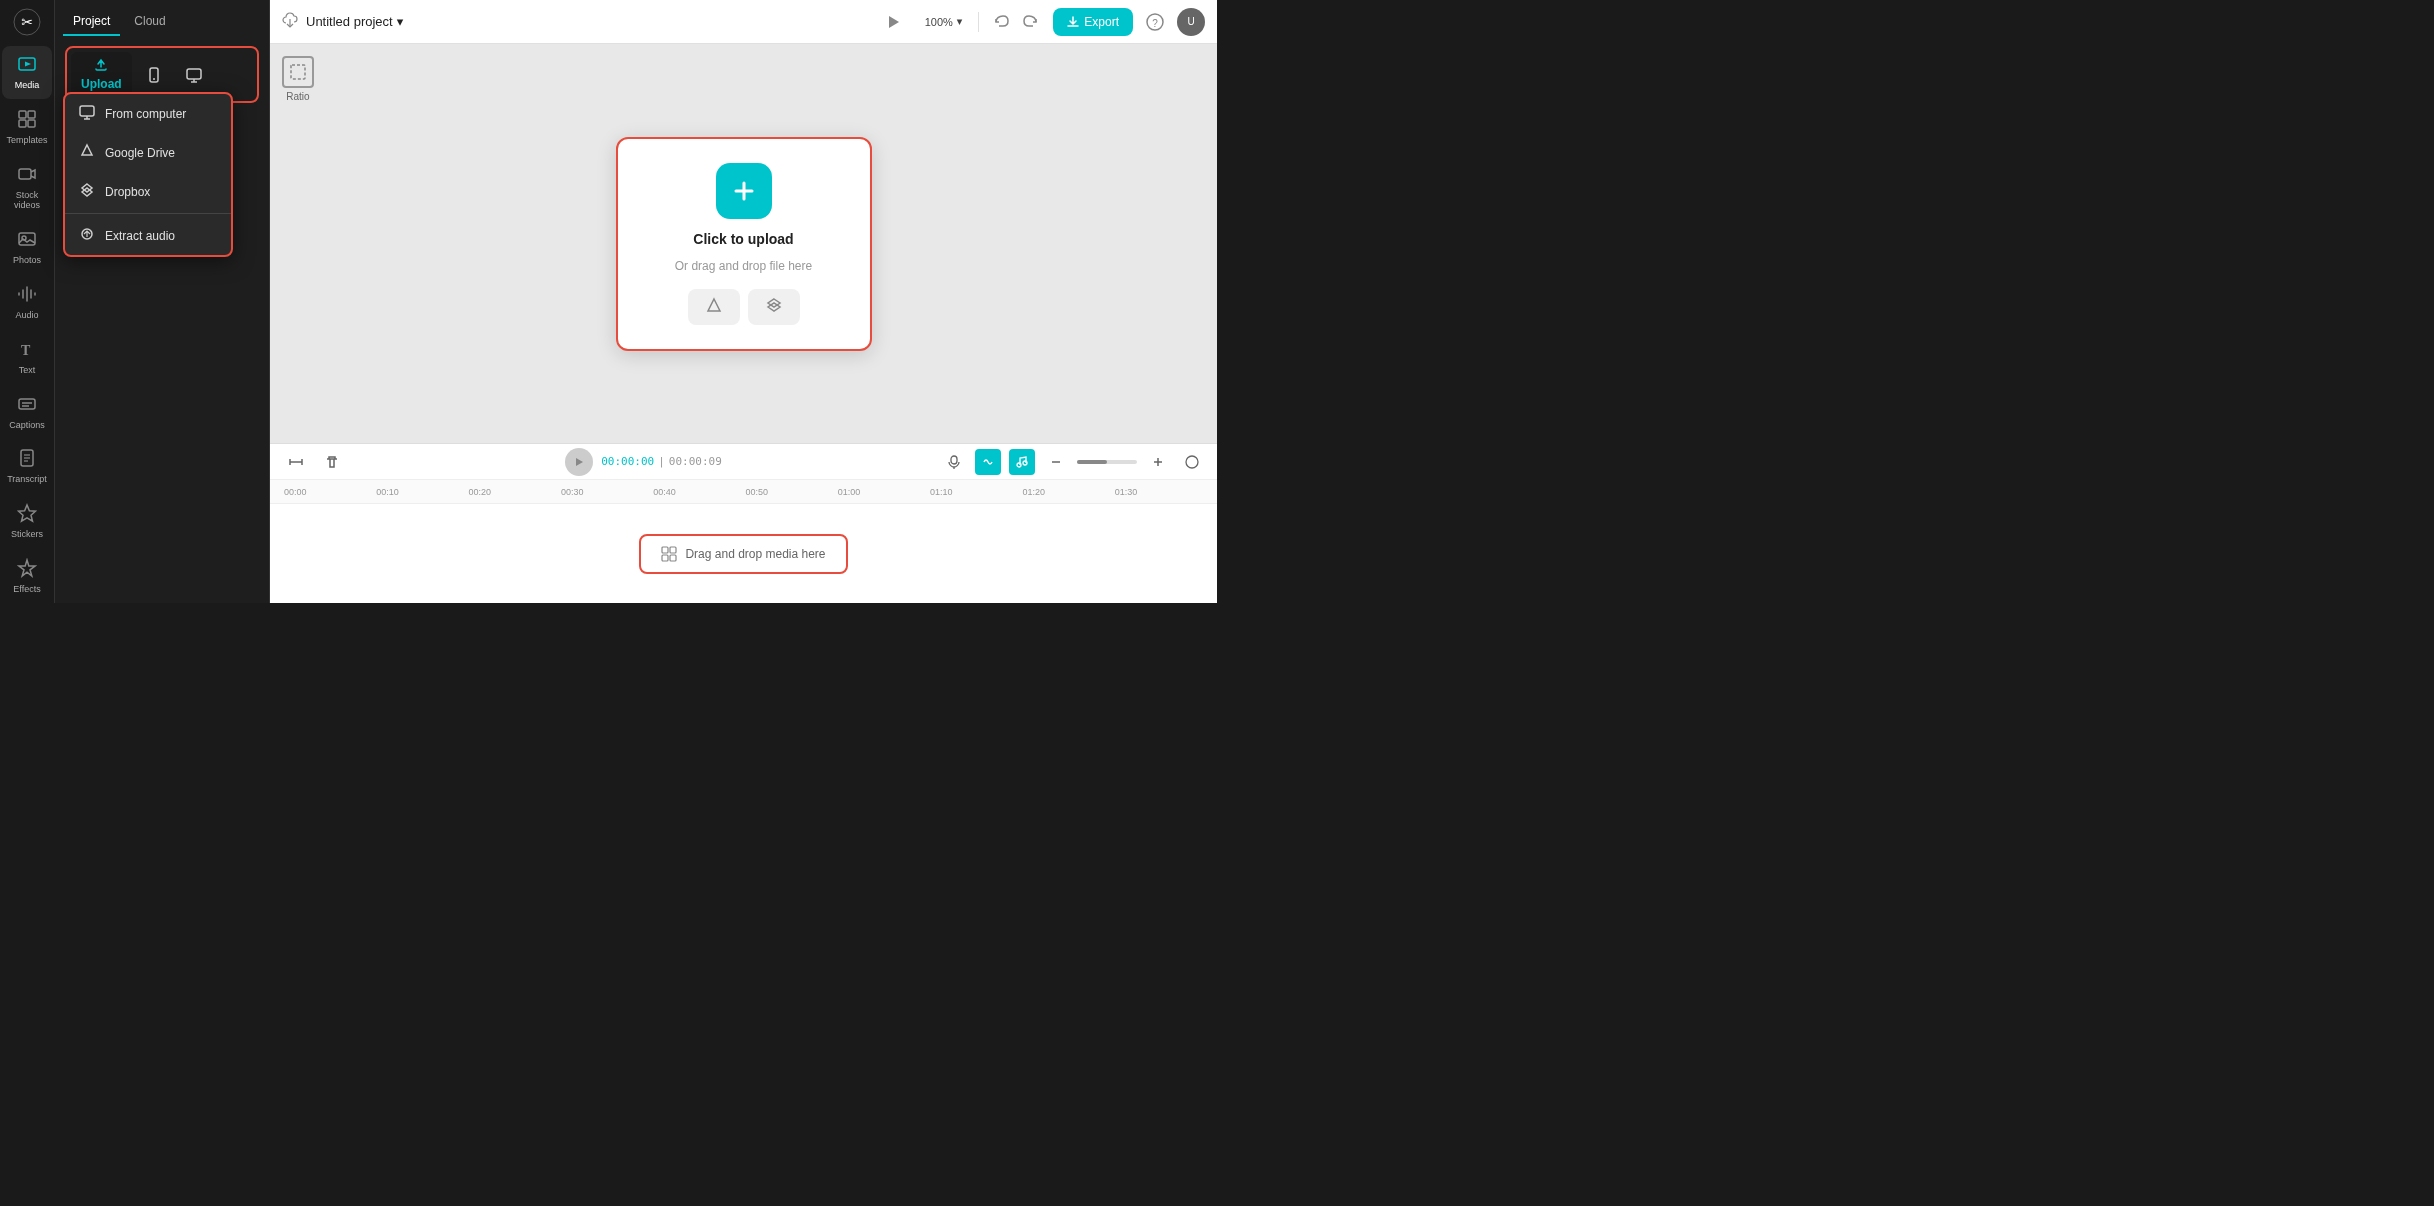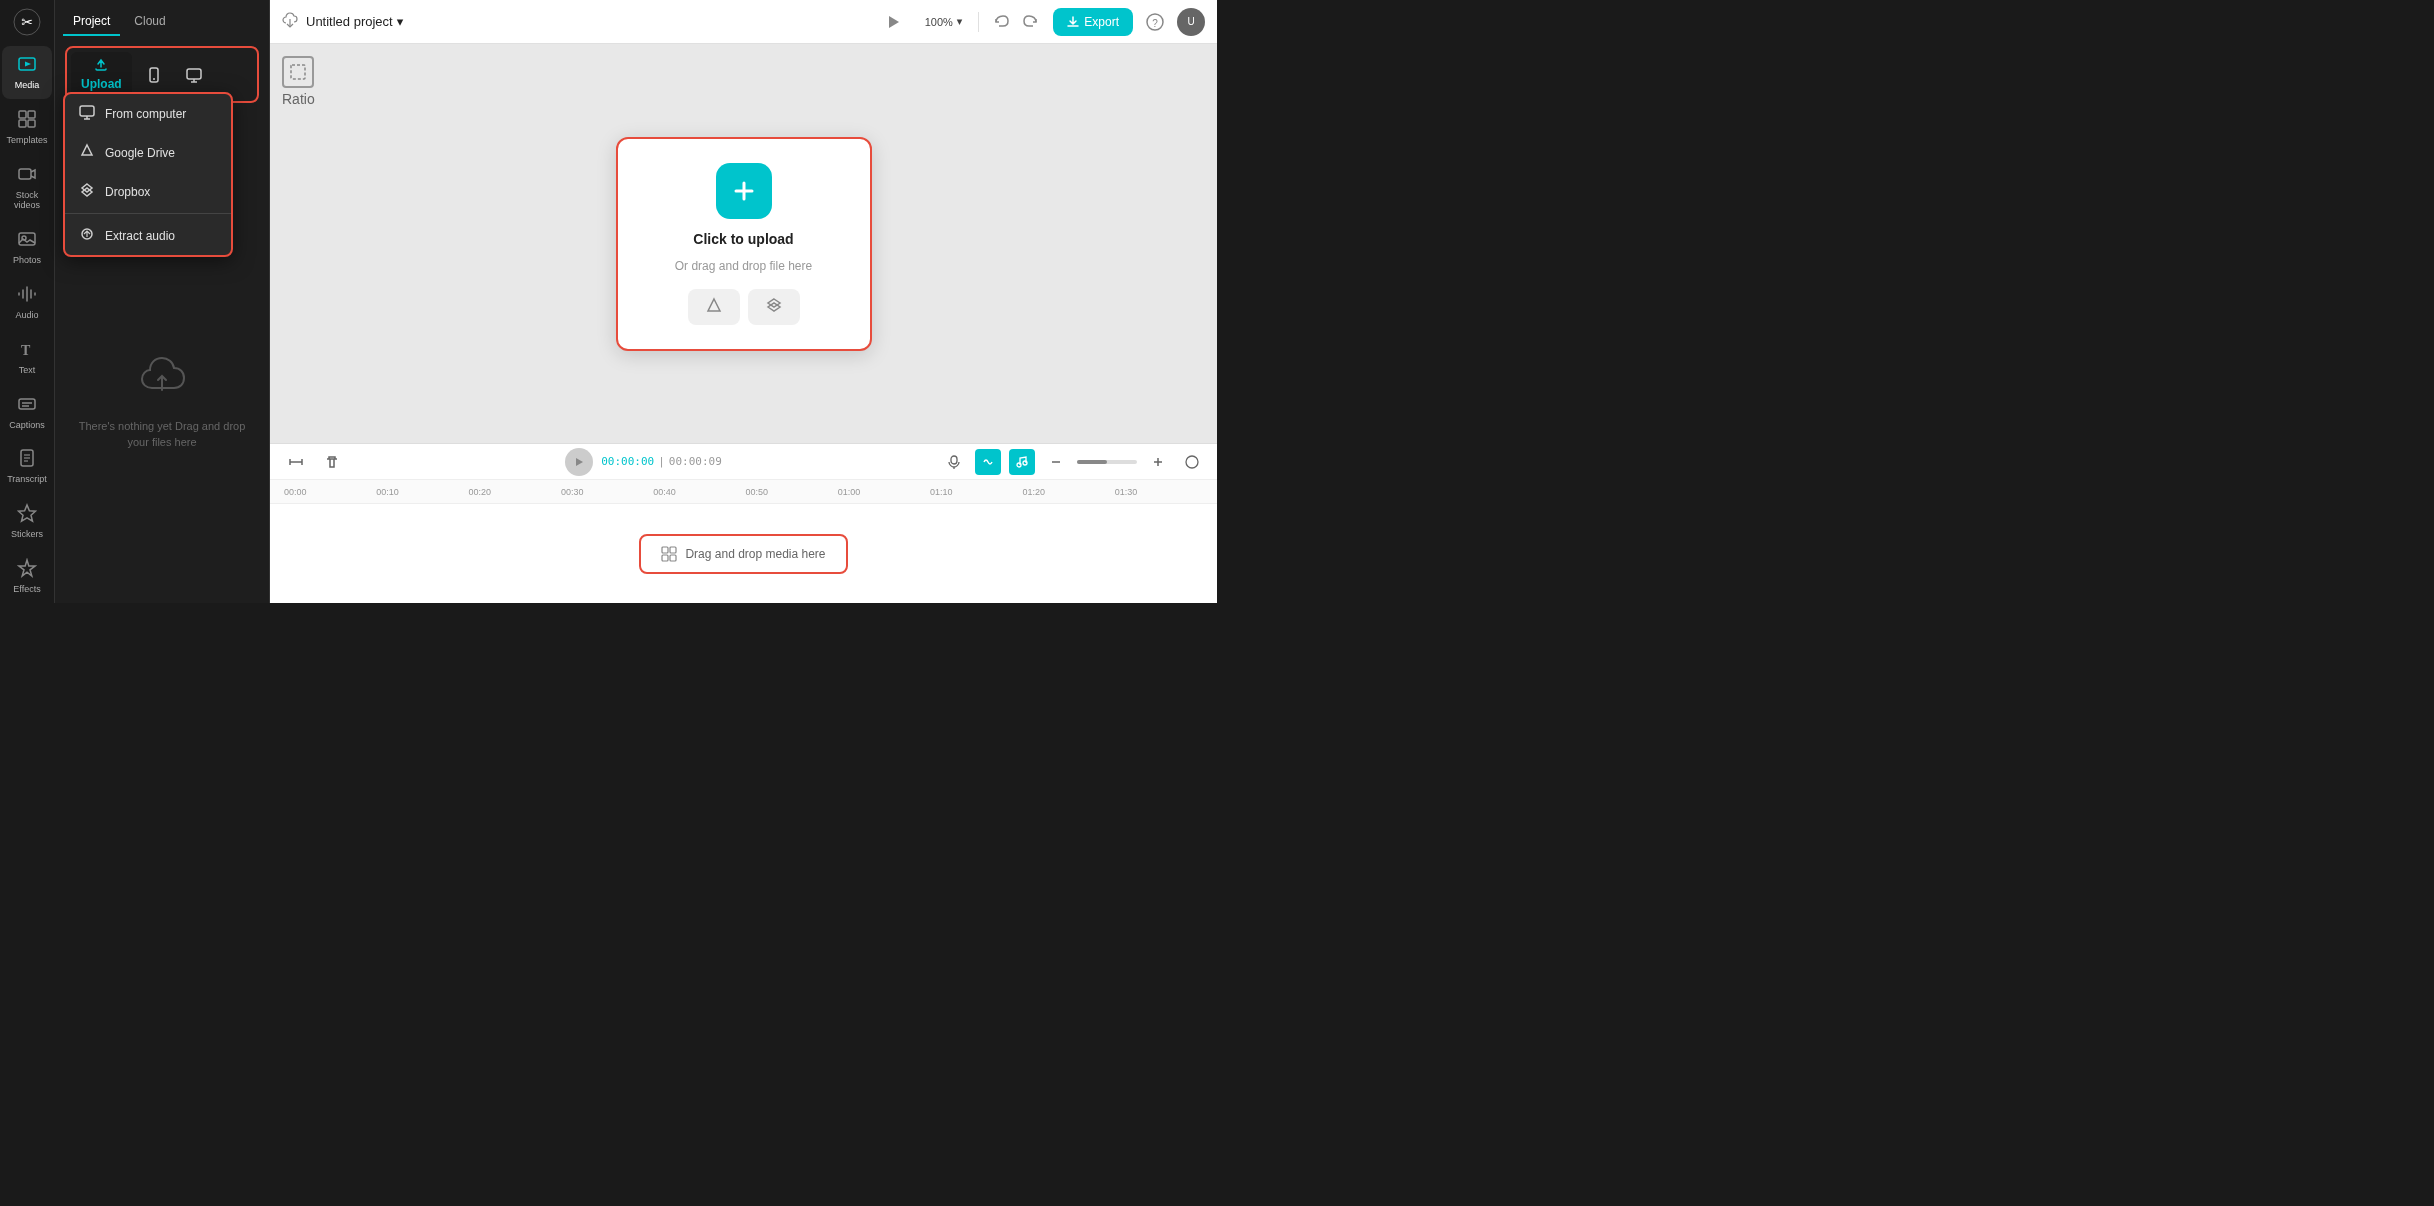--- a/index.html
+++ b/index.html
@@ -219,21 +219,21 @@
     }
     .ratio-btn .ratio-icon {
       width: 32px;
       height: 32px;
       border: 2px solid #999;
       border-radius: 4px;
       display: flex;
       align-items: center;
       justify-content: center;
     }
-    .ratio-btn .ratio-label { font-size: 14px; color: #666; }
+    .ratio-btn .ratio-label { font-size: 10px; color: #666; }
 
     
     .upload-dialog {
       width: 256px;
       background: #fff;
       border-radius: 12px;
       padding: 24px;
       display: flex;
       flex-direction: column;
       align-items: center;
@@ -627,30 +627,20 @@
           <svg width="16" height="16" viewBox="0 0 16 16">
               <circle cx="8" cy="8" r="5" fill="none" stroke="#ccc" stroke-width="1.5"></circle>
               <path d="M8 5 L8 11 M5 8 L8 5 L11 8" stroke="#ccc" stroke-width="1.2" fill="none"></path>
             </svg>
         </span>
         <span>Extract audio</span>
       </div>
     </div>
   </div>
 
-  <div class="panel-empty">
-    <div class="empty-icon">
-      <svg width="48" height="48" viewBox="0 0 48 48">
-          <path d="M36 34 C42 34 46 30 46 24 C46 18 42 14 36 14 C35 8 30 4 24 4 C17 4 12 9 12 16 C8 16 4 20 4 25 C4 30 8 34 14 34 Z" fill="none" stroke="#555" stroke-width="2"></path>
-          <path d="M24 22 L24 36 M20 26 L24 22 L28 26" stroke="#555" stroke-width="2" fill="none" stroke-linecap="round"></path>
-        </svg>
-    </div>
-    <div class="empty-text">There's nothing yet
-Drag and drop your files here</div>
-  </div>
 </div>
 
 <div class="main">
 
   <div class="topbar">
     <span class="topbar-icon">
       <svg width="16" height="16" viewBox="0 0 16 16">
           <path d="M12 10 C14 10 15 9 15 7 C15 5 14 4 12 4 C11.5 2 10 1 8 1 C5.5 1 4 3 4 5 C2.5 5 1 6.5 1 8 C1 9.5 2.5 11 4 11" fill="none" stroke="#888" stroke-width="1.2"></path>
           <line x1="8" y1="7" x2="8" y2="15" stroke="#888" stroke-width="1.2"></line>
           <polyline points="5,12 8,15 11,12" fill="none" stroke="#888" stroke-width="1.2"></polyline>

